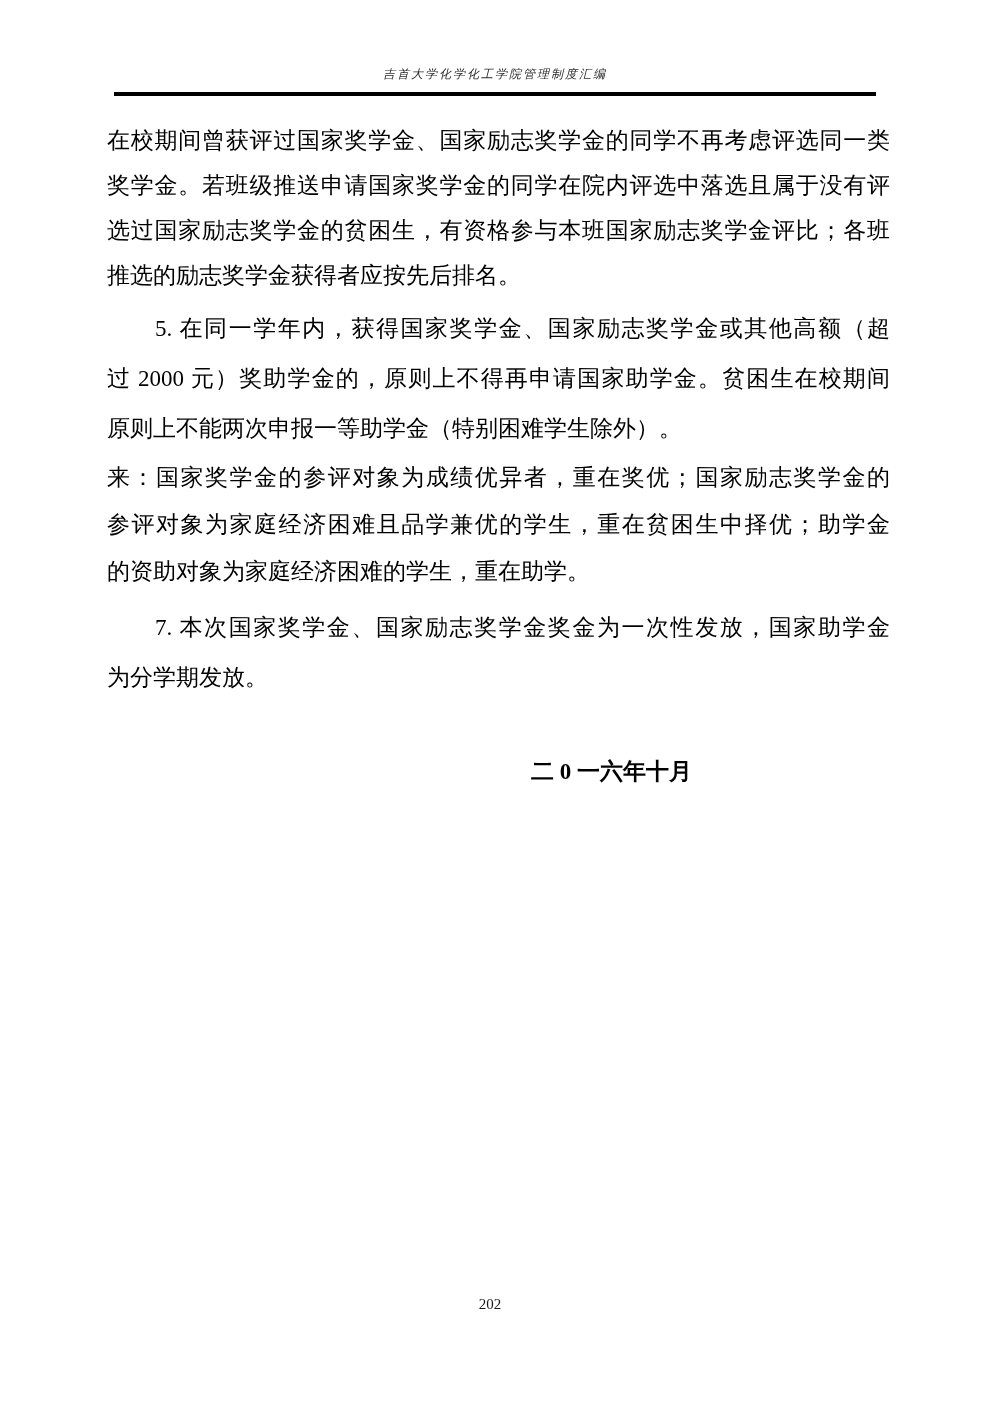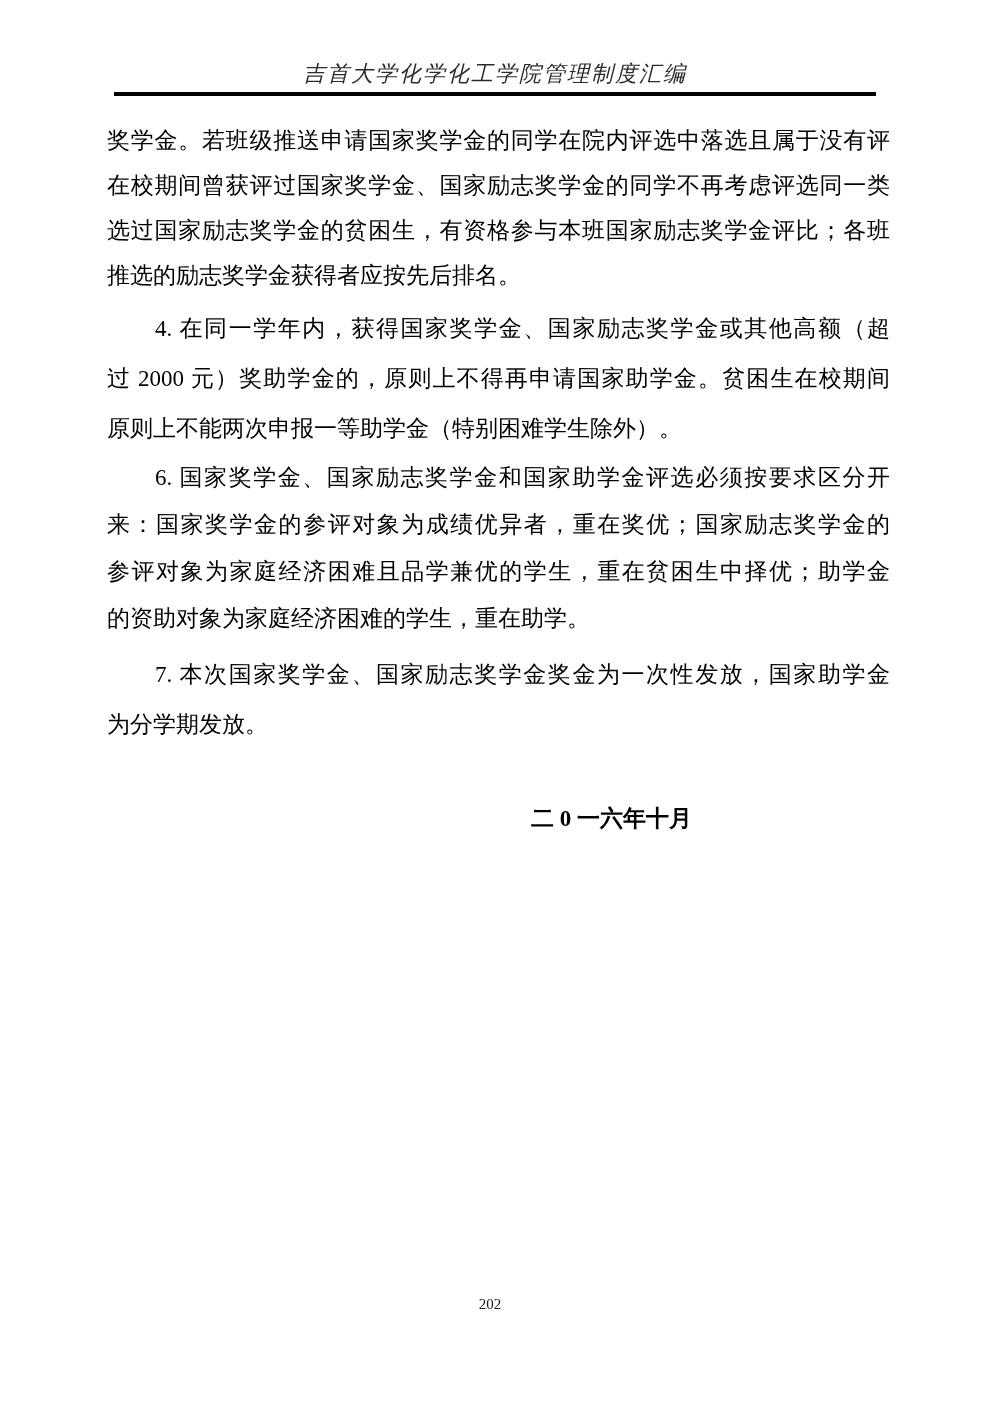--- a/index.html
+++ b/index.html
@@ -16,21 +16,21 @@
     font-family: "Liberation Serif", "DejaVu Serif", serif;
     overflow: hidden;
   }
   
   .header-title {
     position: absolute;
     left: 114px;
     top: 63px;
     width: 762px;
     text-align: center;
-    font-size: 22px;
+    font-size: 12px;
     font-style: italic;
     color: #2b2b2b;
     letter-spacing: 2px;
     line-height: 22px;
   }
   .header-rule {
     position: absolute;
     left: 114px;
     top: 92px;
     width: 762px;
@@ -86,34 +86,33 @@
 <body>
 
 <div class="page">
 
   <div class="header-title">吉首大学化学化工学院管理制度汇编</div>
   <div class="header-rule"></div>
 
   <div class="body-col">
 
     <div class="para p4">
+      <div class="line">在校期间曾获评过国家奖学金、国家励志奖学金的同学不再考虑评选同一类</div>
       <div class="line">奖学金。若班级推送申请国家奖学金的同学在院内评选中落选且属于没有评</div>
-      <div class="line">在校期间曾获评过国家奖学金、国家励志奖学金的同学不再考虑评选同一类</div>
       <div class="line">选过国家励志奖学金的贫困生，有资格参与本班国家励志奖学金评比；各班</div>
       <div class="line last">推选的励志奖学金获得者应按先后排名。</div>
     </div>
 
     <div class="para p5">
-      <div class="line first">4. 在同一学年内，获得国家奖学金、国家励志奖学金或其他高额（超</div>
+      <div class="line first">5. 在同一学年内，获得国家奖学金、国家励志奖学金或其他高额（超</div>
       <div class="line">过 2000 元）奖助学金的，原则上不得再申请国家助学金。贫困生在校期间</div>
       <div class="line last">原则上不能两次申报一等助学金（特别困难学生除外）。</div>
     </div>
 
     <div class="para p6">
-      <div class="line first">6. 国家奖学金、国家励志奖学金和国家助学金评选必须按要求区分开</div>
       <div class="line">来：国家奖学金的参评对象为成绩优异者，重在奖优；国家励志奖学金的</div>
       <div class="line">参评对象为家庭经济困难且品学兼优的学生，重在贫困生中择优；助学金</div>
       <div class="line last">的资助对象为家庭经济困难的学生，重在助学。</div>
     </div>
 
     <div class="para p7">
       <div class="line first">7. 本次国家奖学金、国家励志奖学金奖金为一次性发放，国家助学金</div>
       <div class="line last">为分学期发放。</div>
     </div>
 

